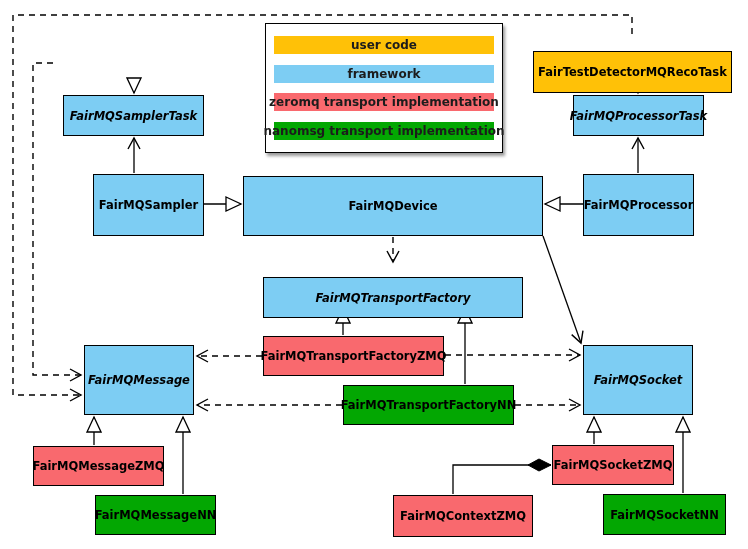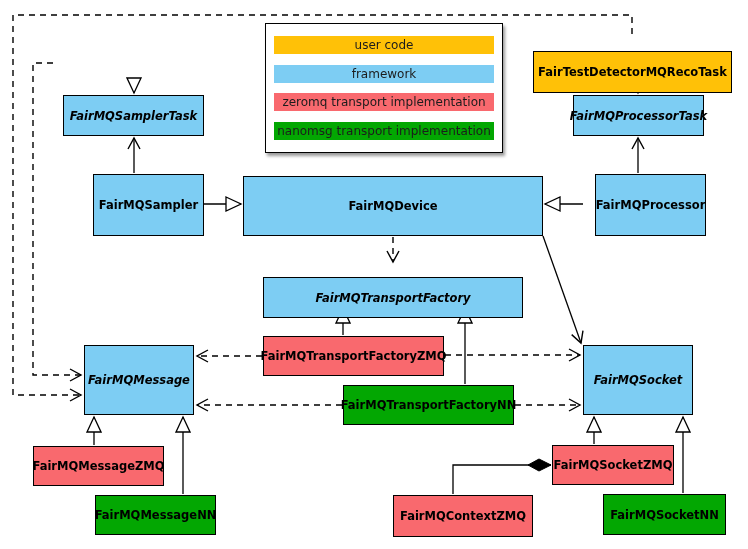--- a/index.html
+++ b/index.html
@@ -33,21 +33,21 @@
     box-sizing:border-box;
     background:#fff;border:1.5px solid #000;
     box-shadow:2px 3px 3px #9a9a9a;
     display:flex;flex-direction:column;justify-content:space-between;
     padding:12px 8px;
     z-index:2;
   }
   .legend-bar{
     height:18px;
     display:flex;align-items:center;justify-content:center;
-    font-size:12px;font-weight:normal;color:#1c1c1c;
+    font-size:12px;font-weight:bold;color:#1c1c1c;
     white-space:nowrap;
   }
 </style>
 </head>
 <body>
 
 <div id="canvas">
 
   <svg id="wires" width="748" height="549" viewBox="0 0 748 549">
     <defs>
@@ -105,21 +105,21 @@
   <div class="node user-code" style="left:533px;top:35px;width:199px;height:42px;margin-top:16px;">FairTestDetectorMQRecoTask</div>
 
   <div class="node framework abstract" style="left:63px;top:95px;width:141px;height:41px;">FairMQSamplerTask</div>
 
   <div class="node framework abstract" style="left:573px;top:95px;width:131px;height:41px;">FairMQProcessorTask</div>
 
   <div class="node framework" style="left:73px;top:174px;width:111px;height:62px;margin-left:20px;">FairMQSampler</div>
 
   <div class="node framework" style="left:243px;top:176px;width:300px;height:60px;">FairMQDevice</div>
 
-  <div class="node framework" style="left:583px;top:174px;width:111px;height:62px;margin-left:12px;">FairMQProcessor</div>
+  <div class="node framework" style="left:583px;top:174px;width:111px;height:62px;">FairMQProcessor</div>
 
   <div class="node framework abstract" style="left:263px;top:265px;width:260px;height:41px;margin-top:12px;">FairMQTransportFactory</div>
 
   <div class="node zeromq" style="left:263px;top:336px;width:181px;height:40px;">FairMQTransportFactoryZMQ</div>
 
   <div class="node nanomsg" style="left:343px;top:385px;width:171px;height:40px;">FairMQTransportFactoryNN</div>
 
   <div class="node framework abstract" style="left:84px;top:345px;width:110px;height:70px;">FairMQMessage</div>
 
   <div class="node framework abstract" style="left:583px;top:345px;width:110px;height:70px;">FairMQSocket</div>

